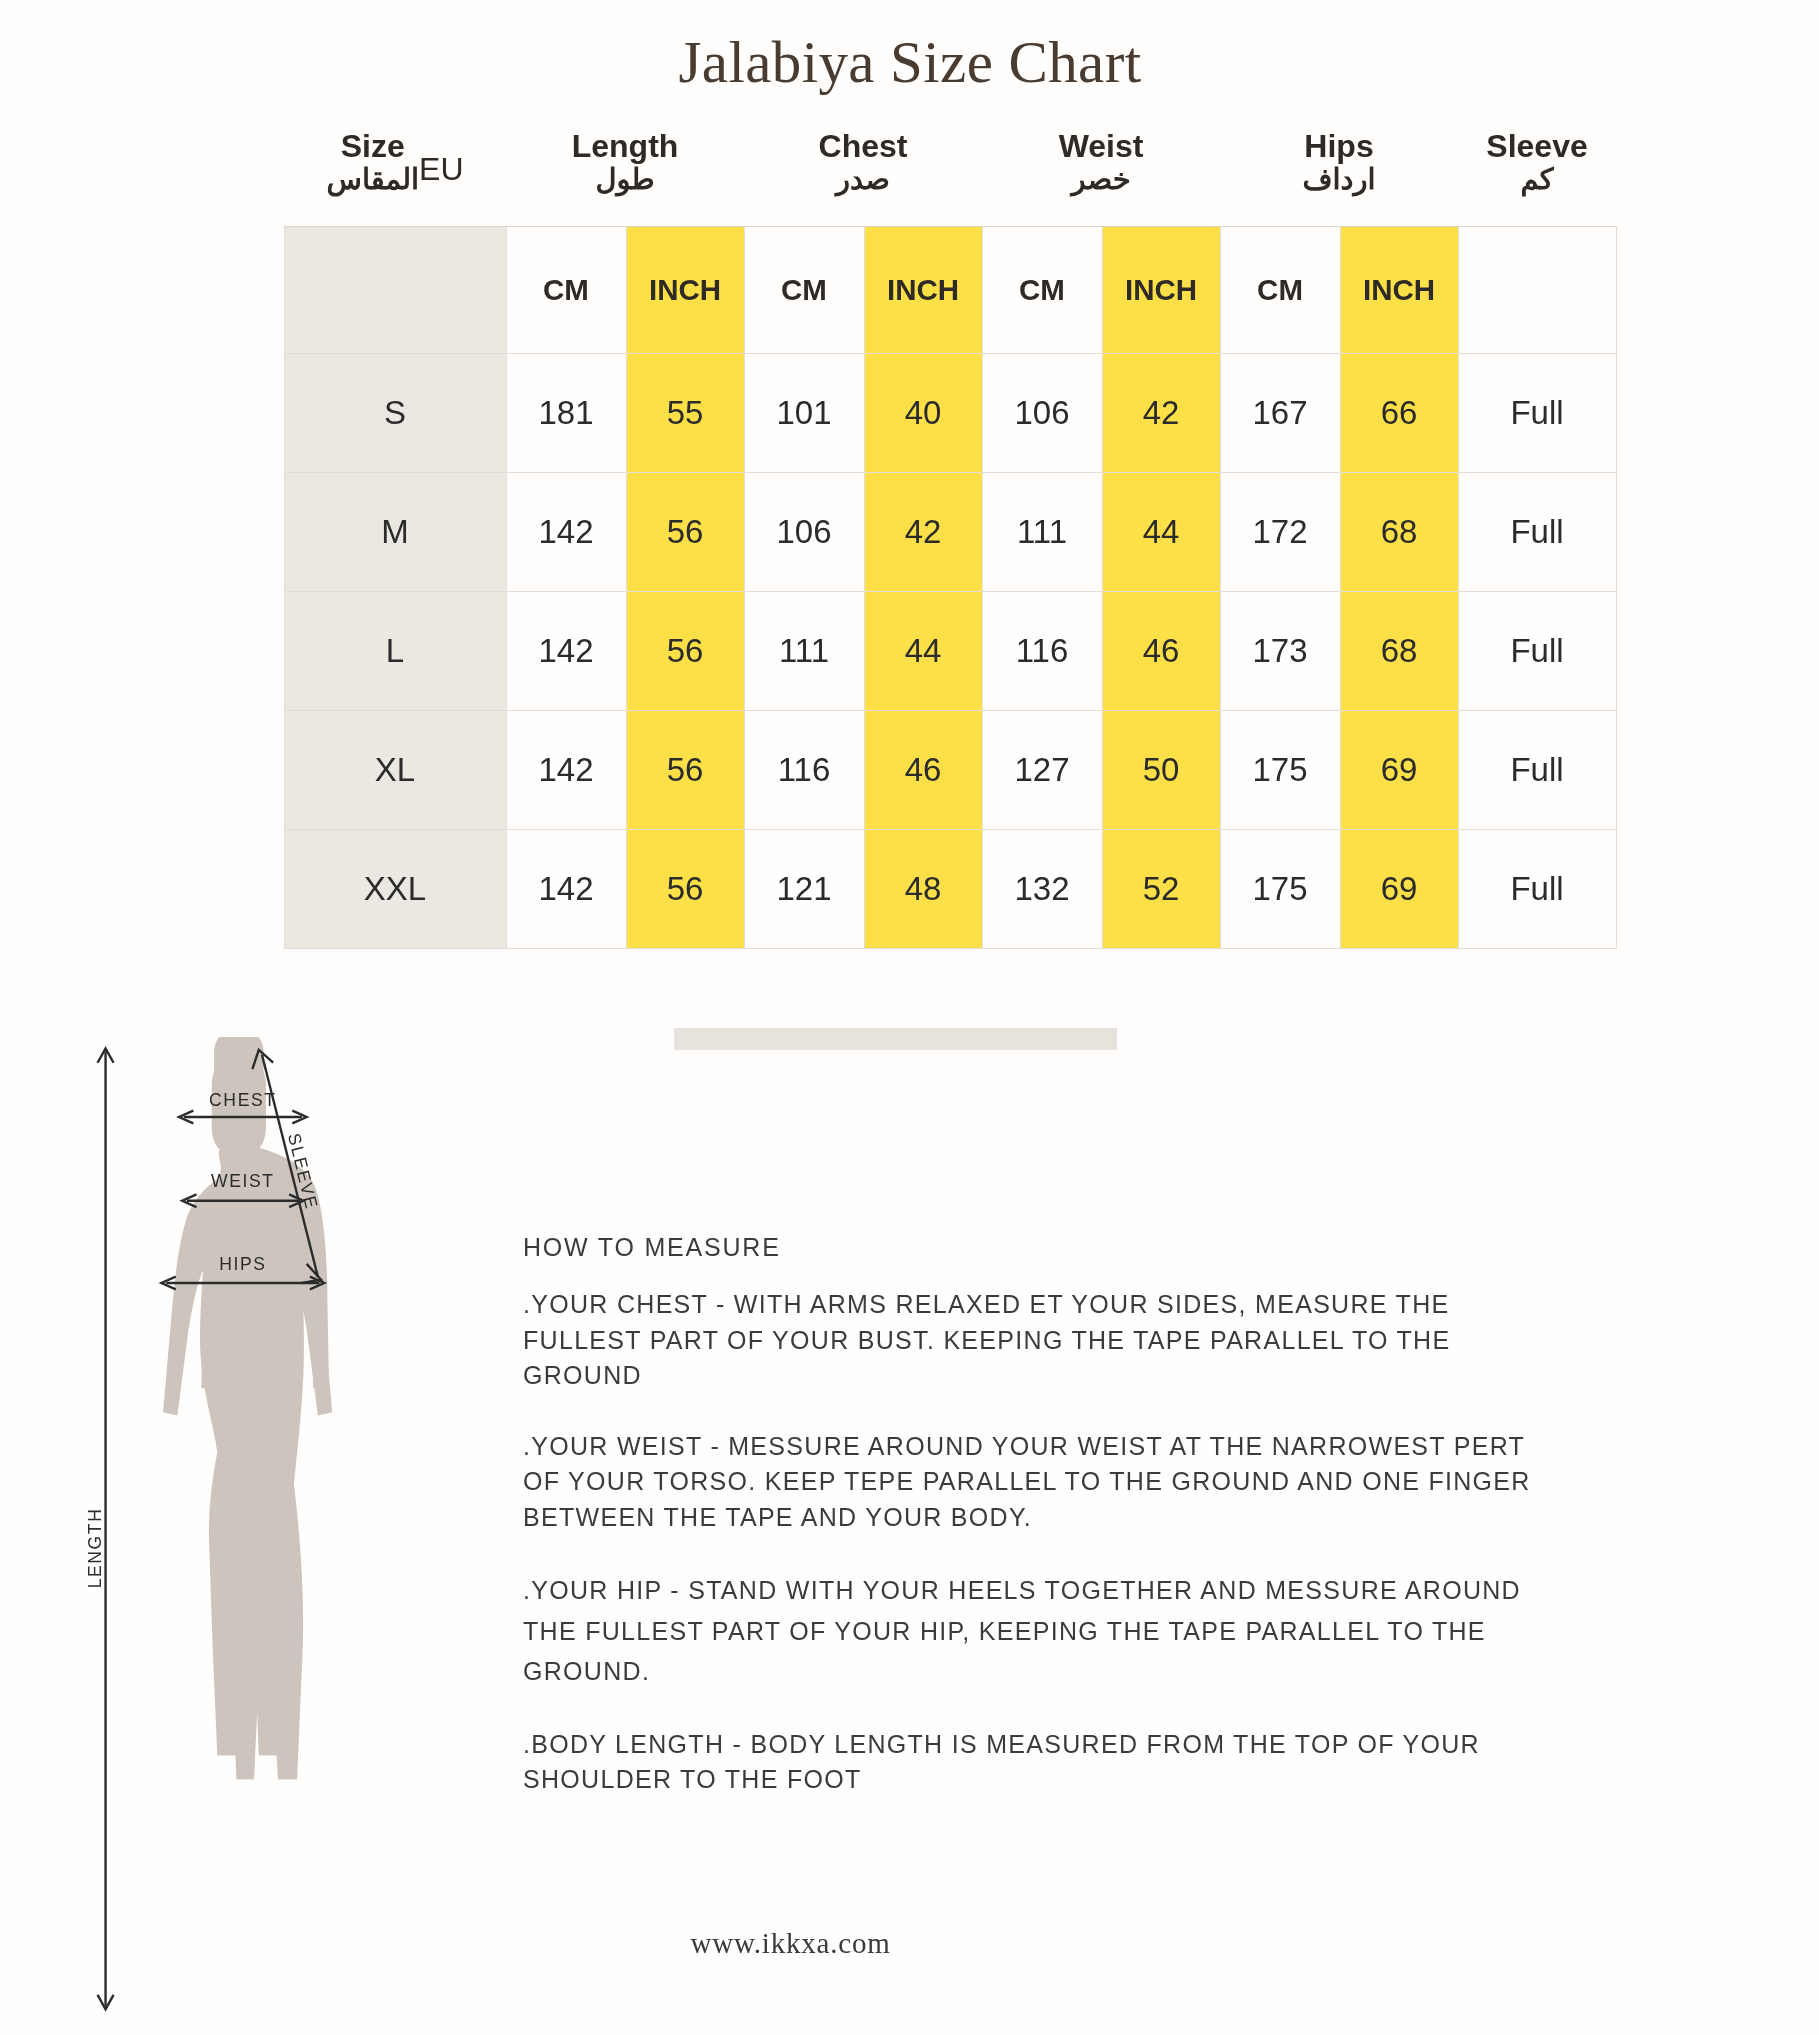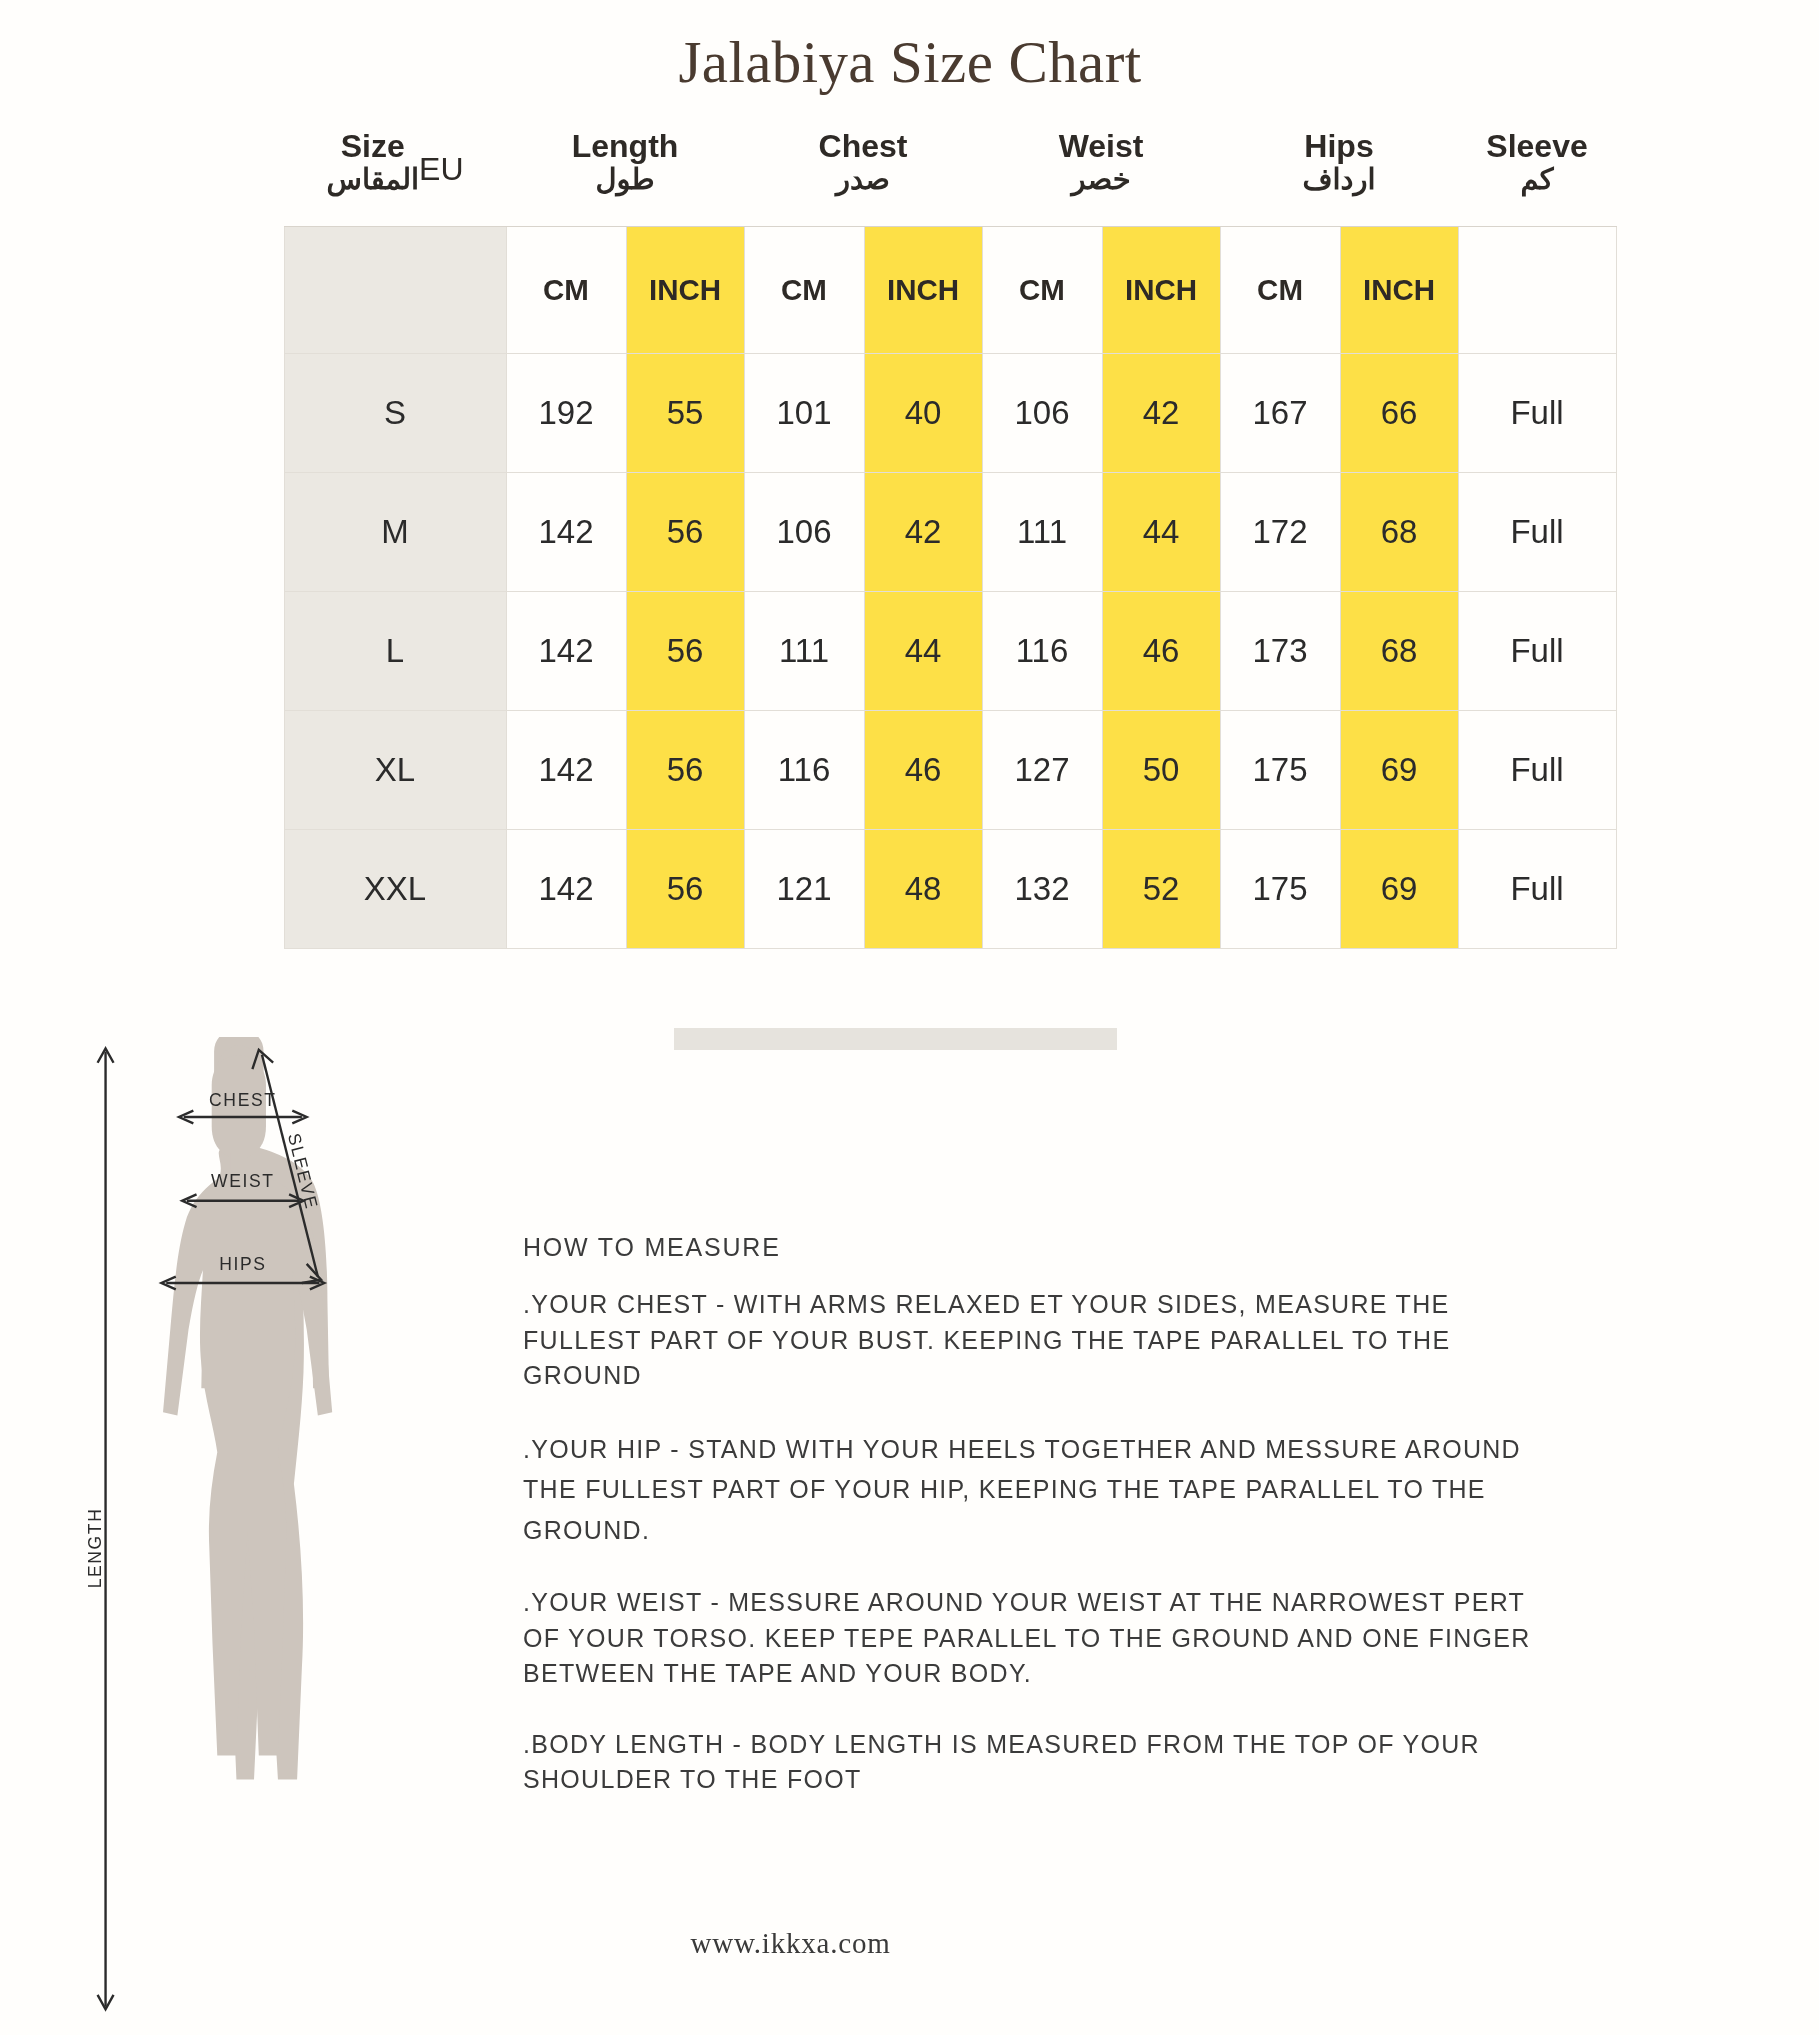--- a/index.html
+++ b/index.html
@@ -240,21 +240,21 @@
         <td class="shade">INCH</td>
         <td>CM</td>
         <td class="shade">INCH</td>
         <td>CM</td>
         <td class="shade">INCH</td>
         <td></td>
       </tr>
 
       <tr class="data-row">
         <td class="size-label blank-col">S</td>
-        <td>192</td>
+        <td>181</td>
         <td class="shade">55</td>
         <td>101</td>
         <td class="shade">40</td>
         <td>106</td>
         <td class="shade">42</td>
         <td>167</td>
         <td class="shade">66</td>
         <td>Full</td>
       </tr>
       <tr class="data-row">
@@ -425,20 +425,20 @@
         <polyline points="206,40 214,16 232,32"></polyline>
         <polyline points="274,284 292,304 268,308"></polyline>
       </g>
       <text x="262" y="170" text-anchor="middle" font-size="22" letter-spacing="2" fill="#2b2b2b" transform="rotate(76 262 170)">SLEEVE</text>
     </svg>
   </div>
 
   <div class="measure-text">
     <div class="measure-title">HOW TO MEASURE</div>
     <div class="measure-p">.YOUR CHEST - WITH ARMS RELAXED ET YOUR SIDES, MEASURE THE FULLEST PART OF YOUR BUST. KEEPING THE TAPE PARALLEL TO THE GROUND</div>
+    <div class="measure-p">.YOUR WEIST - MESSURE AROUND YOUR WEIST AT THE NARROWEST PERT OF YOUR TORSO. KEEP TEPE PARALLEL TO THE GROUND AND ONE FINGER BETWEEN THE TAPE AND YOUR BODY.</div>
     <div class="measure-p loose">.YOUR HIP - STAND WITH YOUR HEELS TOGETHER AND MESSURE AROUND THE FULLEST PART OF YOUR HIP, KEEPING THE TAPE PARALLEL TO THE GROUND.</div>
-    <div class="measure-p">.YOUR WEIST - MESSURE AROUND YOUR WEIST AT THE NARROWEST PERT OF YOUR TORSO. KEEP TEPE PARALLEL TO THE GROUND AND ONE FINGER BETWEEN THE TAPE AND YOUR BODY.</div>
     <div class="measure-p">.BODY LENGTH - BODY LENGTH IS MEASURED FROM THE TOP OF YOUR SHOULDER TO THE FOOT</div>
   </div>
 </div>
 
 <div class="footer-url">www.ikkxa.com</div>
 
 
 </body></html>

